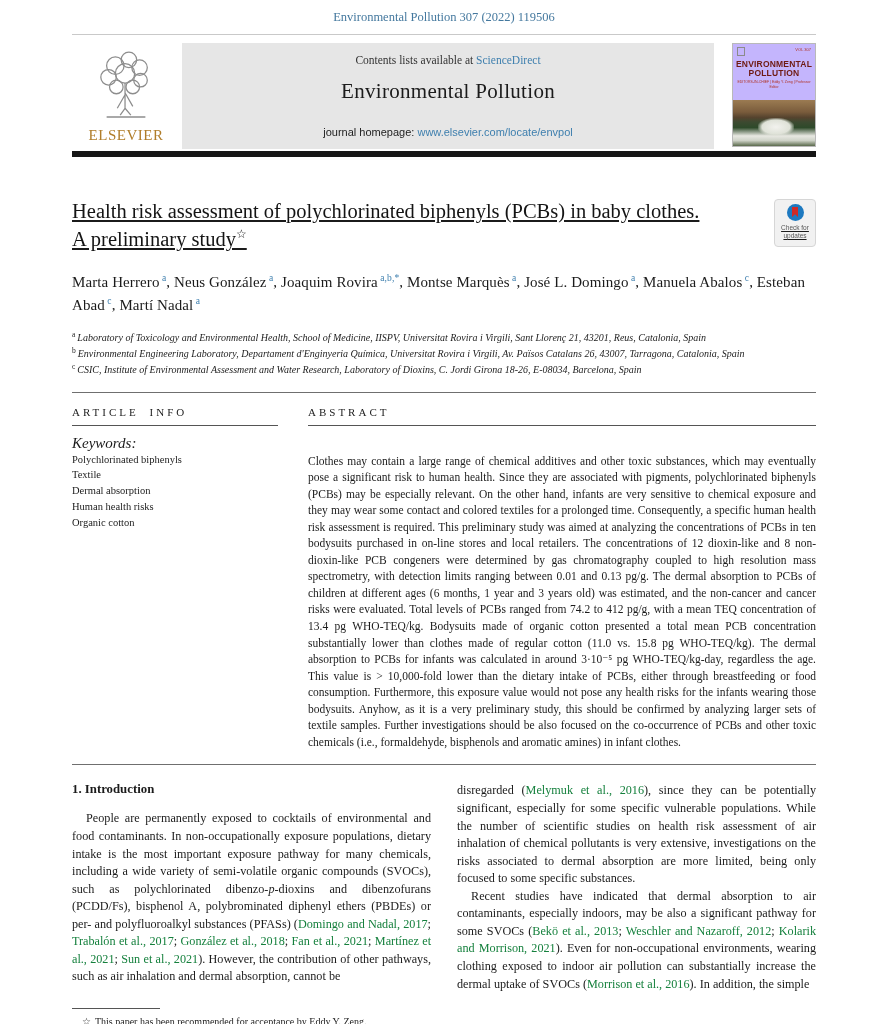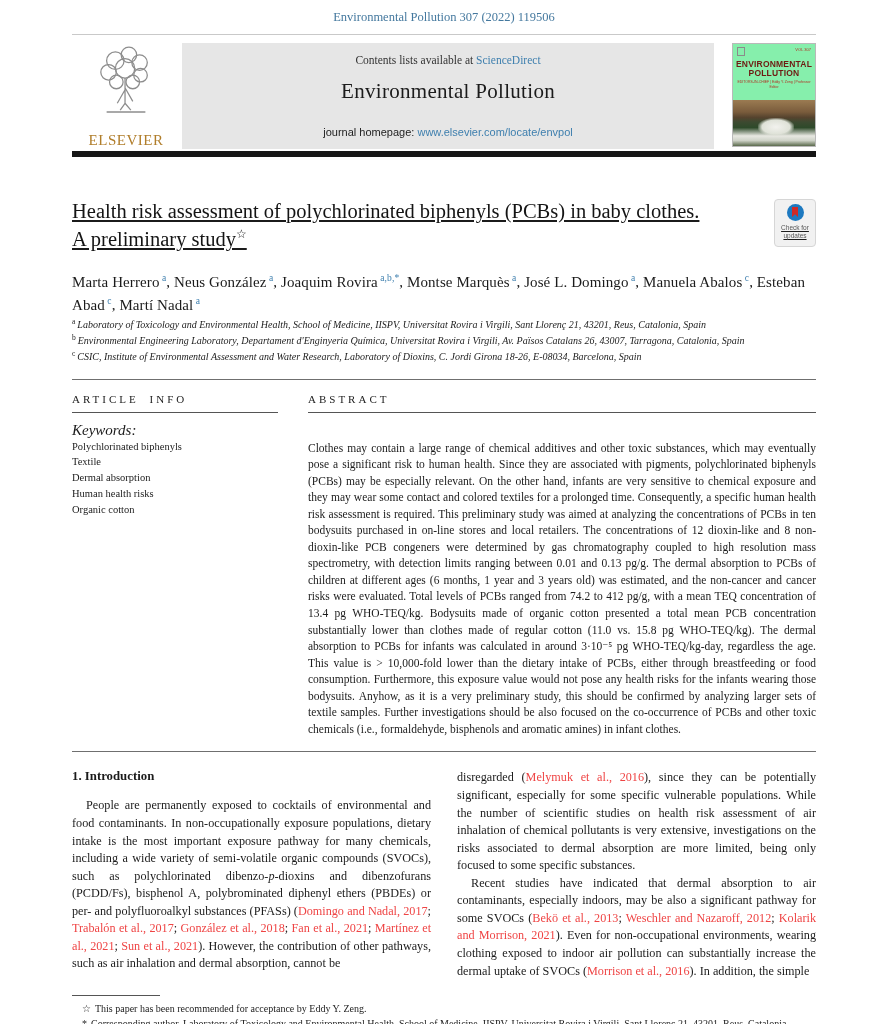--- a/index.html
+++ b/index.html
@@ -10,27 +10,27 @@
     font-family:"Liberation Serif","DejaVu Serif",serif; color:#1b1b1b;
     padding:8px 72px 0 72px;
   }
   a { text-decoration:none; cursor:pointer;text-align:center; }
   .blue { color:#3e7fae; }
   .citation-top { text-align:center; font-size:12.5px; color:#44789e; padding-top:2px; }
   .toprule { border-top:1px solid #c9c9c9; margin-top:9px; }
 
   
   .masthead { display:flex; margin-top:8px; height:106px; }
-  .logo-block { width:108px; display:flex; flex-direction:column; align-items:center; justify-content:space-between; padding-top:2px; }
+  .logo-block { width:108px; display:flex; flex-direction:column; align-items:center; justify-content:center; padding-top:2px; }
   .logo-word { font-size:15px; letter-spacing:0.5px; color:#b07d2a; margin-top:1px; }
   .mh-center { flex:1; background:#e6e6e6; margin-left:2px; text-align:center; padding-top:11px; }
   .mh-contents { font-size:11.5px; color:#333; }
   .mh-journal { font-size:21px; color:#1b1b1b; margin-top:13px; letter-spacing:0.3px; }
   .mh-homepage { font-size:11px; font-family:"Liberation Sans","DejaVu Sans",sans-serif; color:#222; margin-top:22px; }
-  .cover { width:84px; height:104px; margin-left:18px; border:1px solid #b9b9b9; background:#86efac; font-family:"Liberation Sans","DejaVu Sans",sans-serif; position:relative; overflow:hidden; flex:none; }
+  .cover { width:84px; height:104px; margin-left:18px; border:1px solid #b9b9b9; background:#c4b5fd; font-family:"Liberation Sans","DejaVu Sans",sans-serif; position:relative; overflow:hidden; flex:none; }
   .cover-top { height:58px; position:relative; }
   .cover-logo { position:absolute; left:4px; top:3px; width:8px; height:9px; border:1px solid #8b8b8b; }
   .cover-issue { position:absolute; right:4px; top:3px; font-size:4px; color:#b03324; }
   .cover-title { position:absolute; left:0; right:0; top:16px; text-align:center; color:#6e1a12; font-weight:bold; font-size:8.5px; line-height:1.1; letter-spacing:0.2px; }
   .cover-eds { position:absolute; left:0; right:0; top:36px; text-align:center; font-size:3.5px; color:#b03324; line-height:1.4; }
   .cover-photo { position:absolute; left:0; right:0; bottom:0; height:46px;
     background:
       linear-gradient(180deg,#9b7b52 0%,#7a5c3c 26%,#55432e 38%,#3c4a30 48%,#2e4a2a 60%,#e8e8e2 78%,#cfd3c8 88%,#5a6a4c 100%);
   }
   .cover-photo::after { content:""; position:absolute; left:30%; top:40%; width:45%; height:38%; background:radial-gradient(ellipse at center,#f2f2ee 0%,#dfe2d8 55%,transparent 75%); }
@@ -44,21 +44,21 @@
   .badge { width:42px; height:48px; background:#f1f1f1; border:1px solid #d6d6d6; border-radius:4px; flex:none; margin-top:2px;
     display:flex; flex-direction:column; align-items:center; font-family:"Liberation Sans","DejaVu Sans",sans-serif; }
   .badge-circle { width:17px; height:17px; border-radius:50%; background:#1d79c0; margin-top:4px; position:relative; }
   .badge-ribbon { position:absolute; left:5.5px; top:3px; width:6px; height:10px; background:#cf2a27;
     clip-path:polygon(0 0,100% 0,100% 100%,50% 72%,0 100%); }
   .badge-text { font-size:6.5px; color:#555; text-align:center; line-height:1.25; margin-top:3px; }
 
   
   .authors { margin-top:17px; font-size:15px; line-height:1.55; letter-spacing:0.1px; }
   .authors sup { color:#3e7fae; font-size:9.5px; }
-  .affils { }
+  .affils { margin-top:13px; }
   .affil { font-size:10px; font-style:italic; line-height:1.45; color:#222; }
   .affil sup { font-size:7.5px; font-style:normal; margin-right:2px; }
 
   .fullrule { border-top:1px solid #6f6f6f; margin-top:14px; }
 
   
   .info-row { display:flex; padding:13px 0 12px 0; }
   .info-col { width:222px; flex:none; }
   .abs-col { flex:1; margin-left:14px; }
   .sec-heading { font-size:11px; letter-spacing:3px; word-spacing:5px; color:#222; padding-bottom:7px; border-bottom:1px solid #555; }
@@ -67,21 +67,21 @@
   .kw-item { font-size:10.5px; line-height:1.5; }
   .abstract-text { font-size:11.5px; line-height:1.44; text-align:justify; margin-top:27px; color:#1b1b1b; }
 
   
   .intro-row { display:flex; margin-top:17px; }
   .intro-col { width:359px; flex:none; }
   .intro-col + .intro-col { margin-left:26px; }
   .sec-title { font-size:12.8px; font-weight:bold; margin-bottom:13px; }
   .body-p { font-size:12.2px; line-height:1.44; text-align:justify; }
   .body-p.indent { text-indent:14px; }
-  .cite { color:#ef4444; }
+  .cite { color:#15803d; }
 
   
   .footnotes { margin-top:15px; }
   .fn-rule { width:88px; border-top:1px solid #555; margin-bottom:5px; }
   .fn { font-size:10px; line-height:1.5; color:#1b1b1b; }
   .fn .marker { margin-right:4px; }
   .fn-indent { text-indent:10px; }
 </style>
 </head>
 <body>

